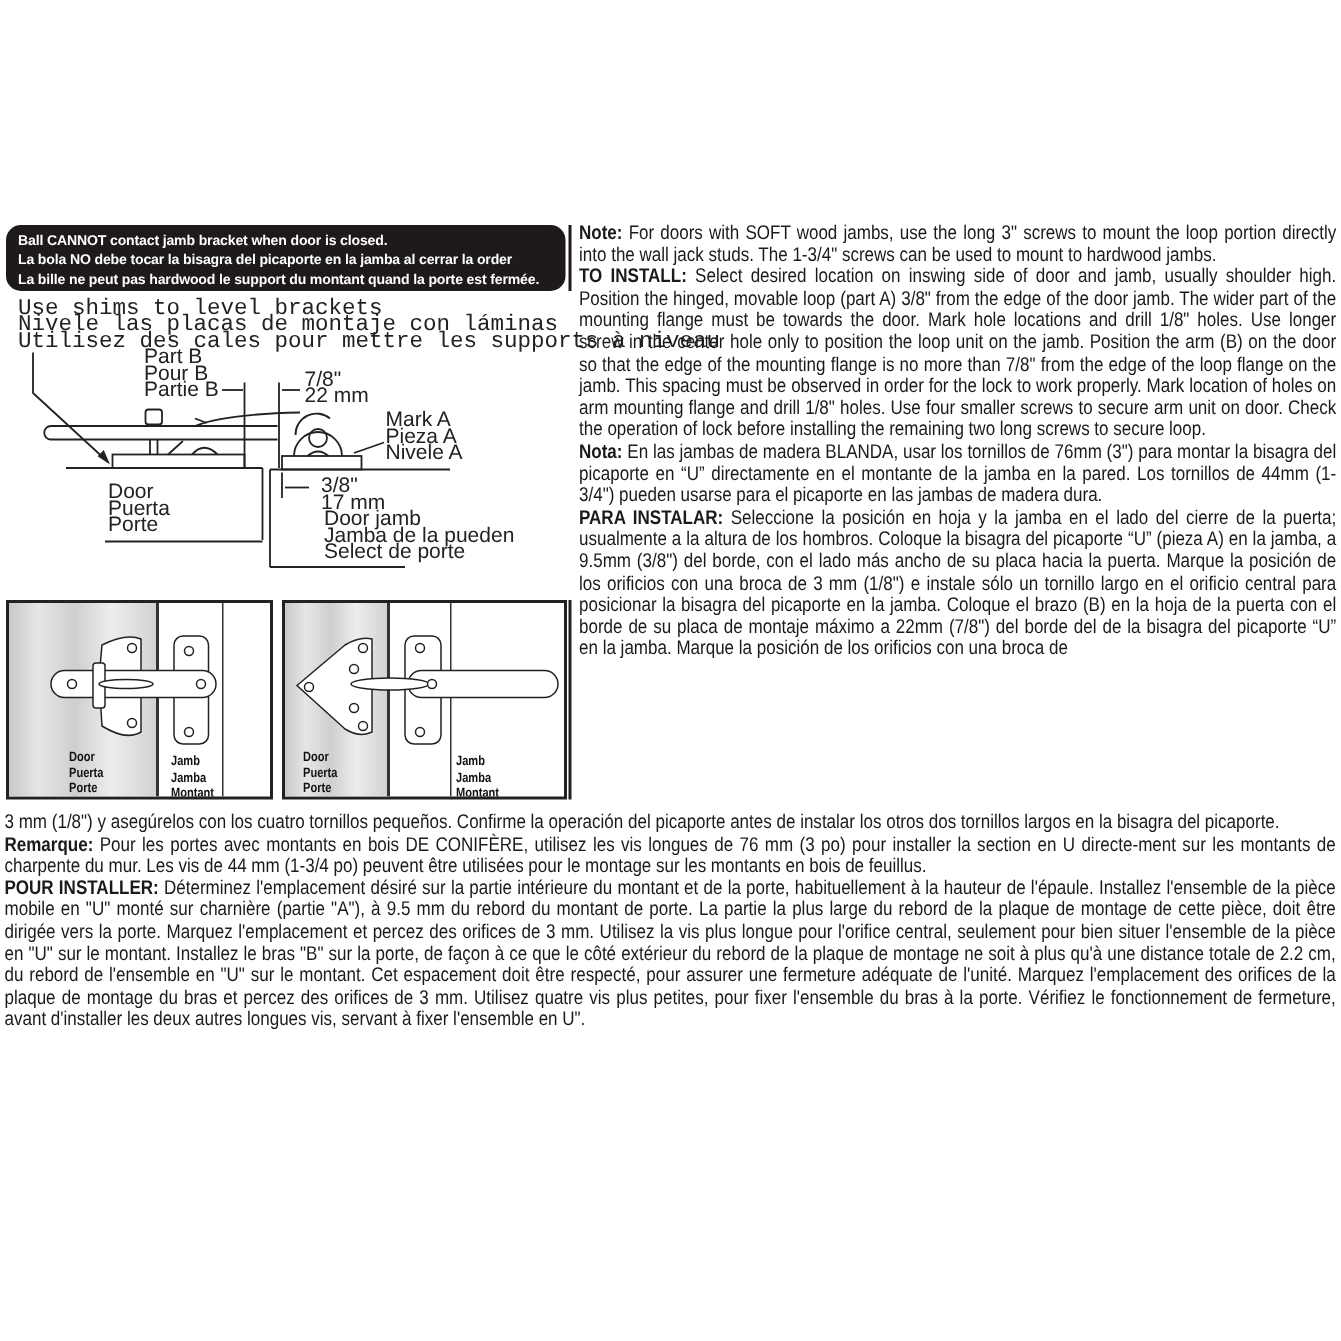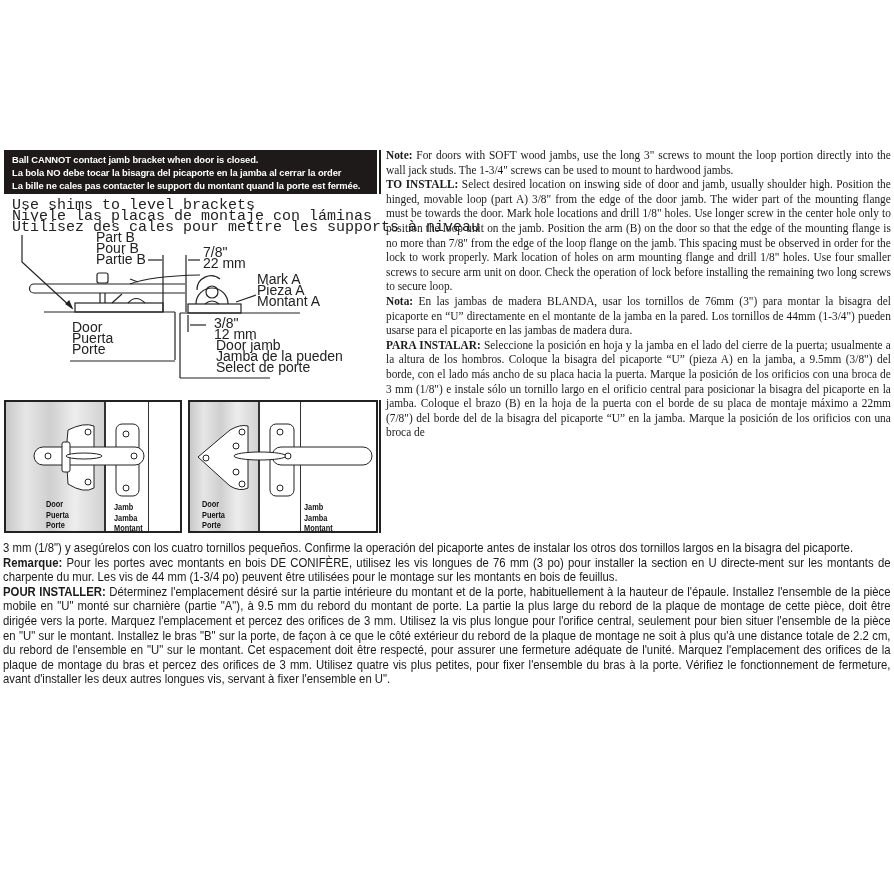--- a/index.html
+++ b/index.html
@@ -3,59 +3,59 @@
 <meta charset="utf-8">
 <style>
   html, body { margin: 0; padding: 0; background: #ffffff; }
   body { width: 894px; height: 894px; position: relative; overflow: hidden;
          font-family: "Liberation Sans", sans-serif; color: #1a1a1a; }
   .page { position: absolute; left: 0; top: 0; width: 894px; height: 894px; }
 
   
   .warn { position: absolute; left: 4px; top: 150px; width: 373px; height: 44px;
           background: #1e1a1a; color: #fff; font-size: 9.4px; line-height: 13px;
-          padding: 3px 0 0 8px; box-sizing: border-box; font-weight: bold; }
+          padding: 3px 0 0 8px; box-sizing: border-box; font-weight: bold; border-radius: 10px; }
   .warn div { white-space: nowrap; letter-spacing: -0.1px; }
 
   .shims { position: absolute; left: 12px; top: 200px; font-size: 15px; line-height: 11px; color: #222; font-family: Liberation Mono, monospace; }
   .shims div { white-space: nowrap; }
 
   .diagram { position: absolute; left: 0; top: 230px; width: 380px; height: 160px; }
   .lbl { position: absolute; font-size: 14px; line-height: 11px; color: #222; white-space: nowrap; }
 
   
   .panel { position: absolute; top: 400px; height: 133px; border: 2px solid #222; box-sizing: border-box; overflow: hidden; background: #fff; }
   .panel .wood { position: absolute; top: 0; bottom: 0; left: 0;
     background: linear-gradient(90deg, #c8c8c8 0%, #e6e6e6 20%, #cfcfcf 45%, #ededed 70%, #d2d2d2 100%); }
   .panel .jambline { position: absolute; top: 0; bottom: 0; width: 2px; background: #333; }
   .ptxt { position: absolute; font-size: 9px; font-weight: bold; line-height: 10.5px; color: #111;
           font-family: "Liberation Sans", sans-serif; transform: scaleX(0.82); transform-origin: left top; }
 
   
   .rcol { position: absolute; left: 386px; top: 148px; width: 505px;
           font-size: 13.2px; line-height: 14.6px; text-align: justify; color: #1a1a1a;
-          font-family: Liberation Serif, serif; }
+          font-family: Liberation Sans, sans-serif; }
   .rcol p { margin: 0; transform: scaleX(0.86); transform-origin: left top; width: 587px; }
   .rbar { position: absolute; left: 379px; top: 150px; width: 2px; height: 44px; background: #1e1a1a; }
   .rbar2 { position: absolute; left: 379px; top: 400px; width: 2px; height: 133px; background: #222; }
 
   .full { position: absolute; left: 3px; width: 888px; font-size: 13.2px; line-height: 14.6px;
           text-align: justify; color: #1a1a1a; }
   .full p { margin: 0; transform: scaleX(0.86); transform-origin: left top; width: 1032px; }
   b.h { font-weight: bold; }
 </style>
 </head>
 <body>
 
 <div class="page">
 
   <div class="warn">
     <div>Ball CANNOT contact jamb bracket when door is closed.</div>
     <div>La bola NO debe tocar la bisagra del picaporte en la jamba al cerrar la order</div>
-    <div>La bille ne cales pas contacter le support du montant quand la porte est fermée.</div>
+    <div>La bille ne peut pas hardwood le support du montant quand la porte est fermée.</div>
   </div>
 
   <div class="shims">
     <div>Use shims to level brackets</div>
     <div>Nivele las placas de montaje con láminas</div>
     <div>Utilisez des cales pour mettre les supports à niveau</div>
   </div>
 
   <div class="diagram">
     <svg width="380" height="160" viewBox="0 230 380 160" style="position:absolute;left:0;top:0;" fill="none" stroke="#222" stroke-width="1.2">
@@ -105,25 +105,25 @@
         <div>Pour B</div>
         <div>Partie B</div>
     </div>
     <div class="lbl" style="left:203px;top:17px;">
       <div>7/8"</div>
         <div>22 mm</div>
     </div>
     <div class="lbl" style="left:257px;top:44px;">
       <div>Mark A</div>
         <div>Pieza A</div>
-        <div>Montant A</div>
+        <div>Nivele A</div>
     </div>
     <div class="lbl" style="left:214px;top:88px;">
       <div>3/8"</div>
-        <div>12 mm</div>
+        <div>17 mm</div>
     </div>
     <div class="lbl" style="left:72px;top:92px;">
       <div>Door</div>
         <div>Puerta</div>
         <div>Porte</div>
     </div>
     <div class="lbl" style="left:216px;top:110px;">
       <div>Door jamb</div>
         <div>Jamba de la pueden</div>
         <div>Select de porte</div>

